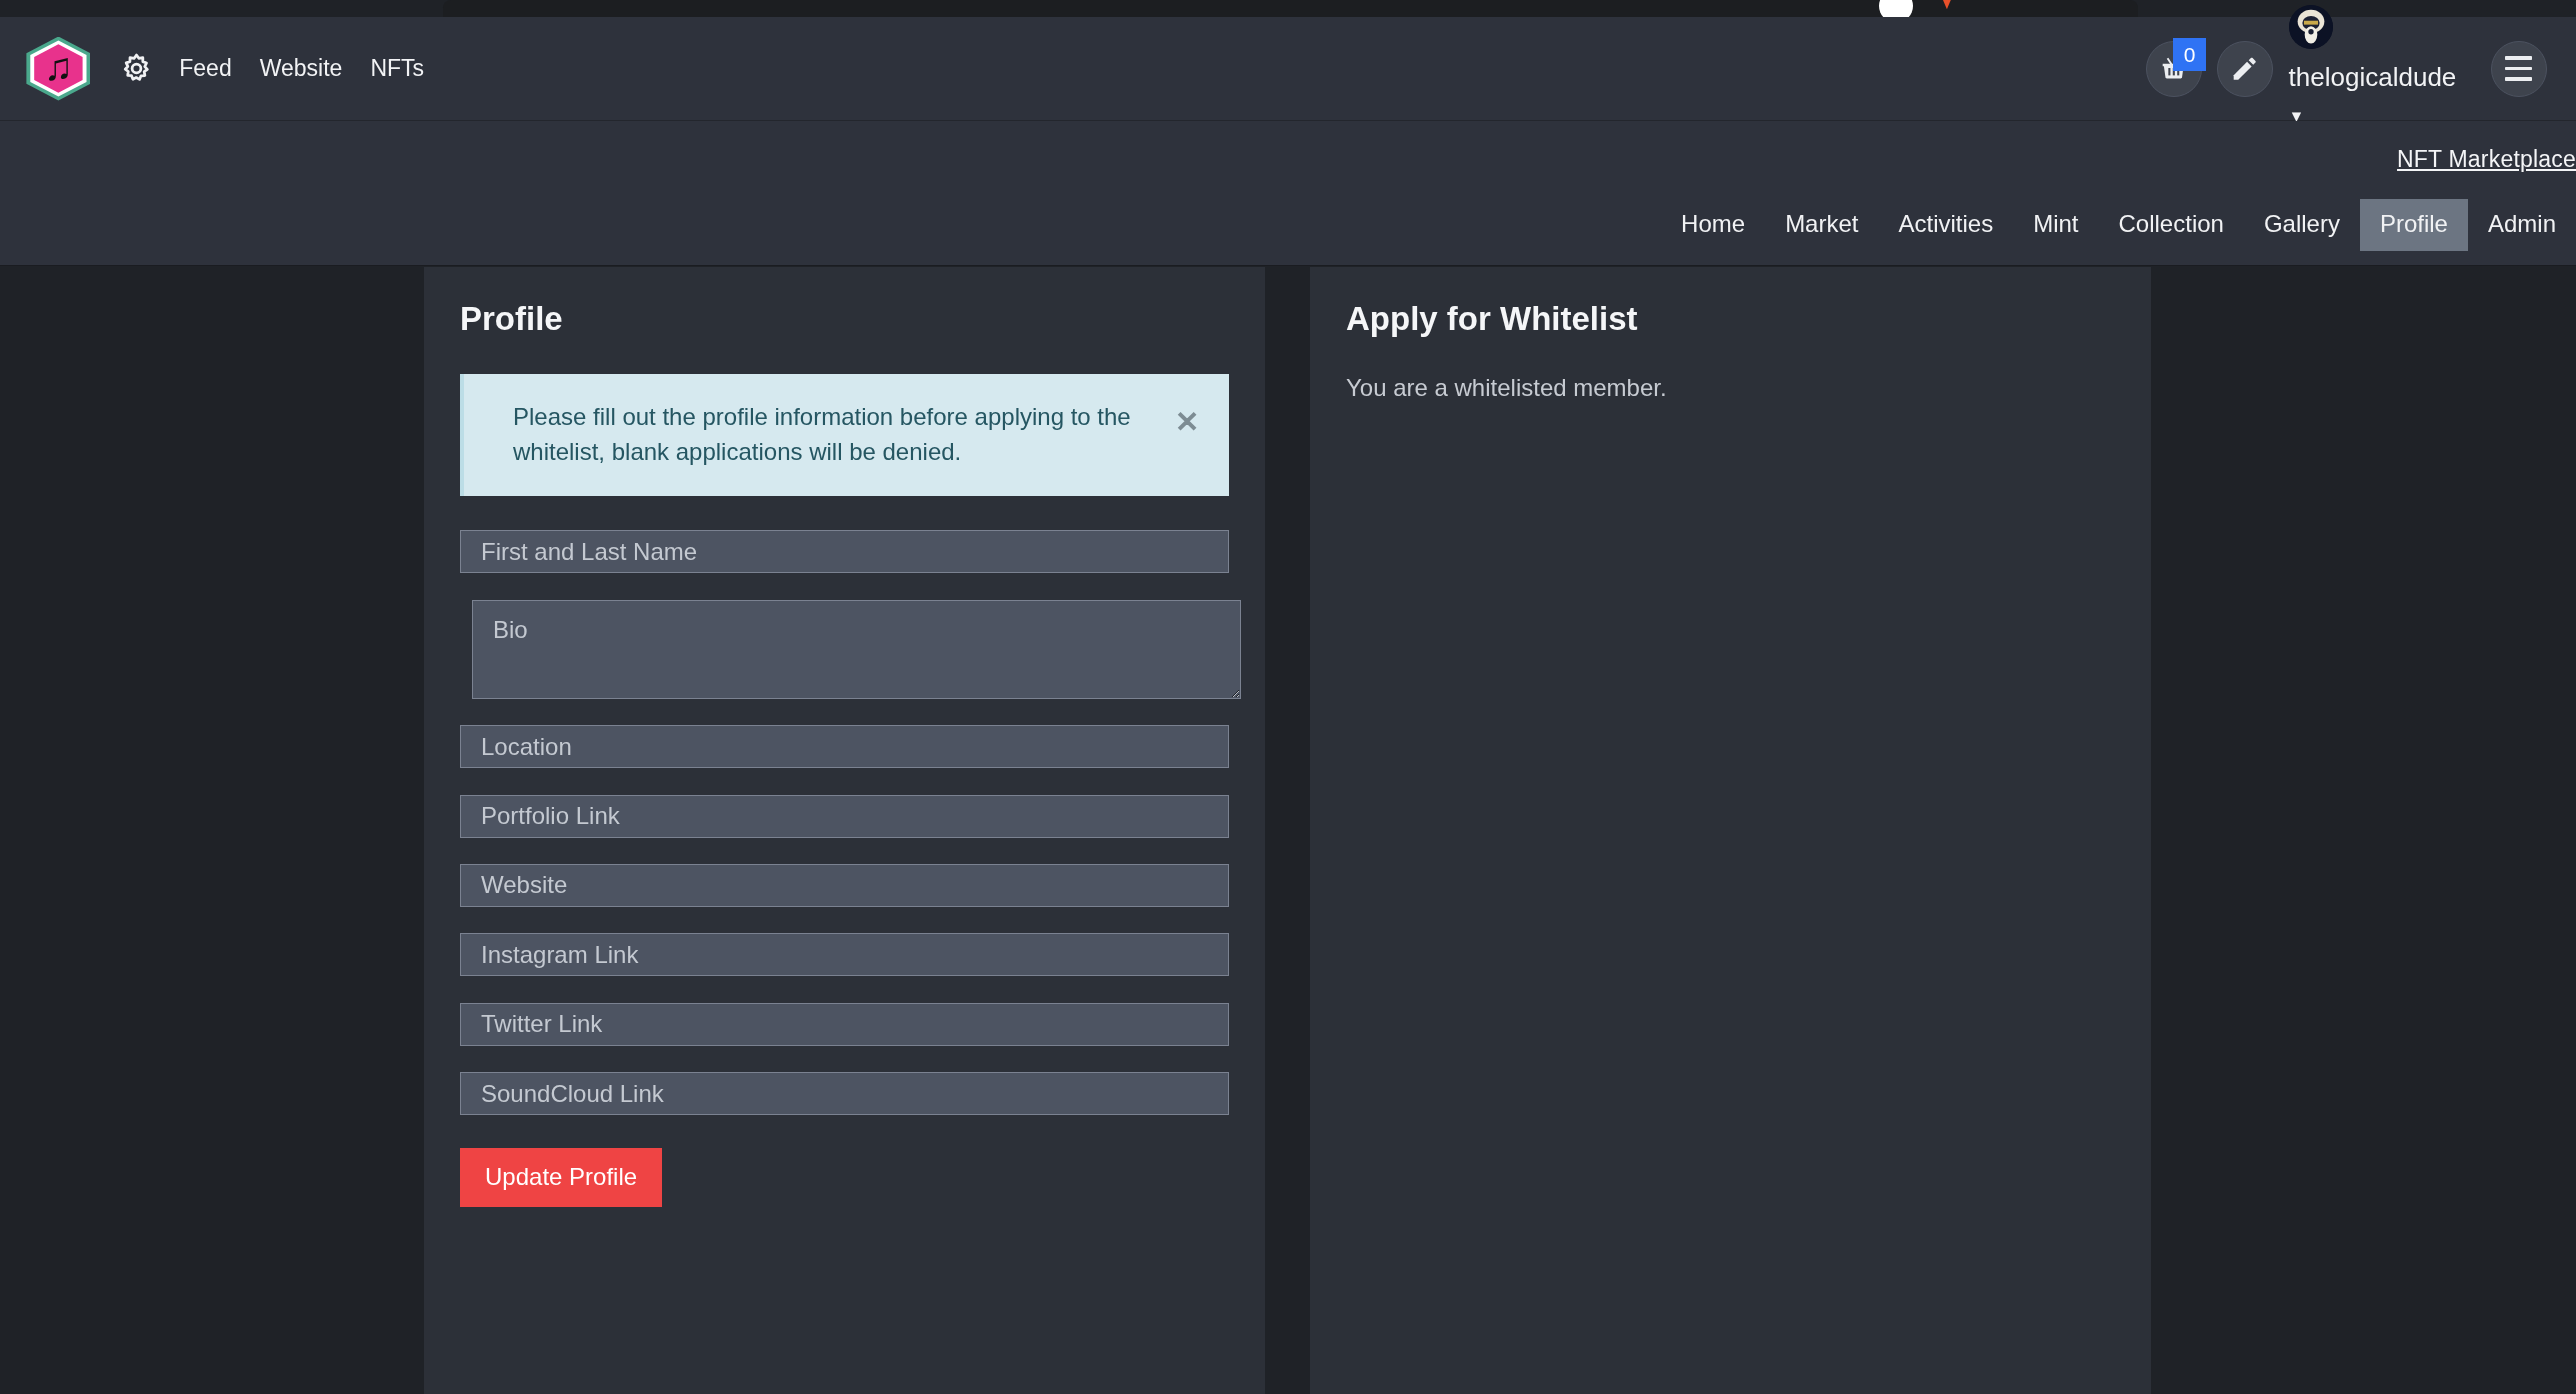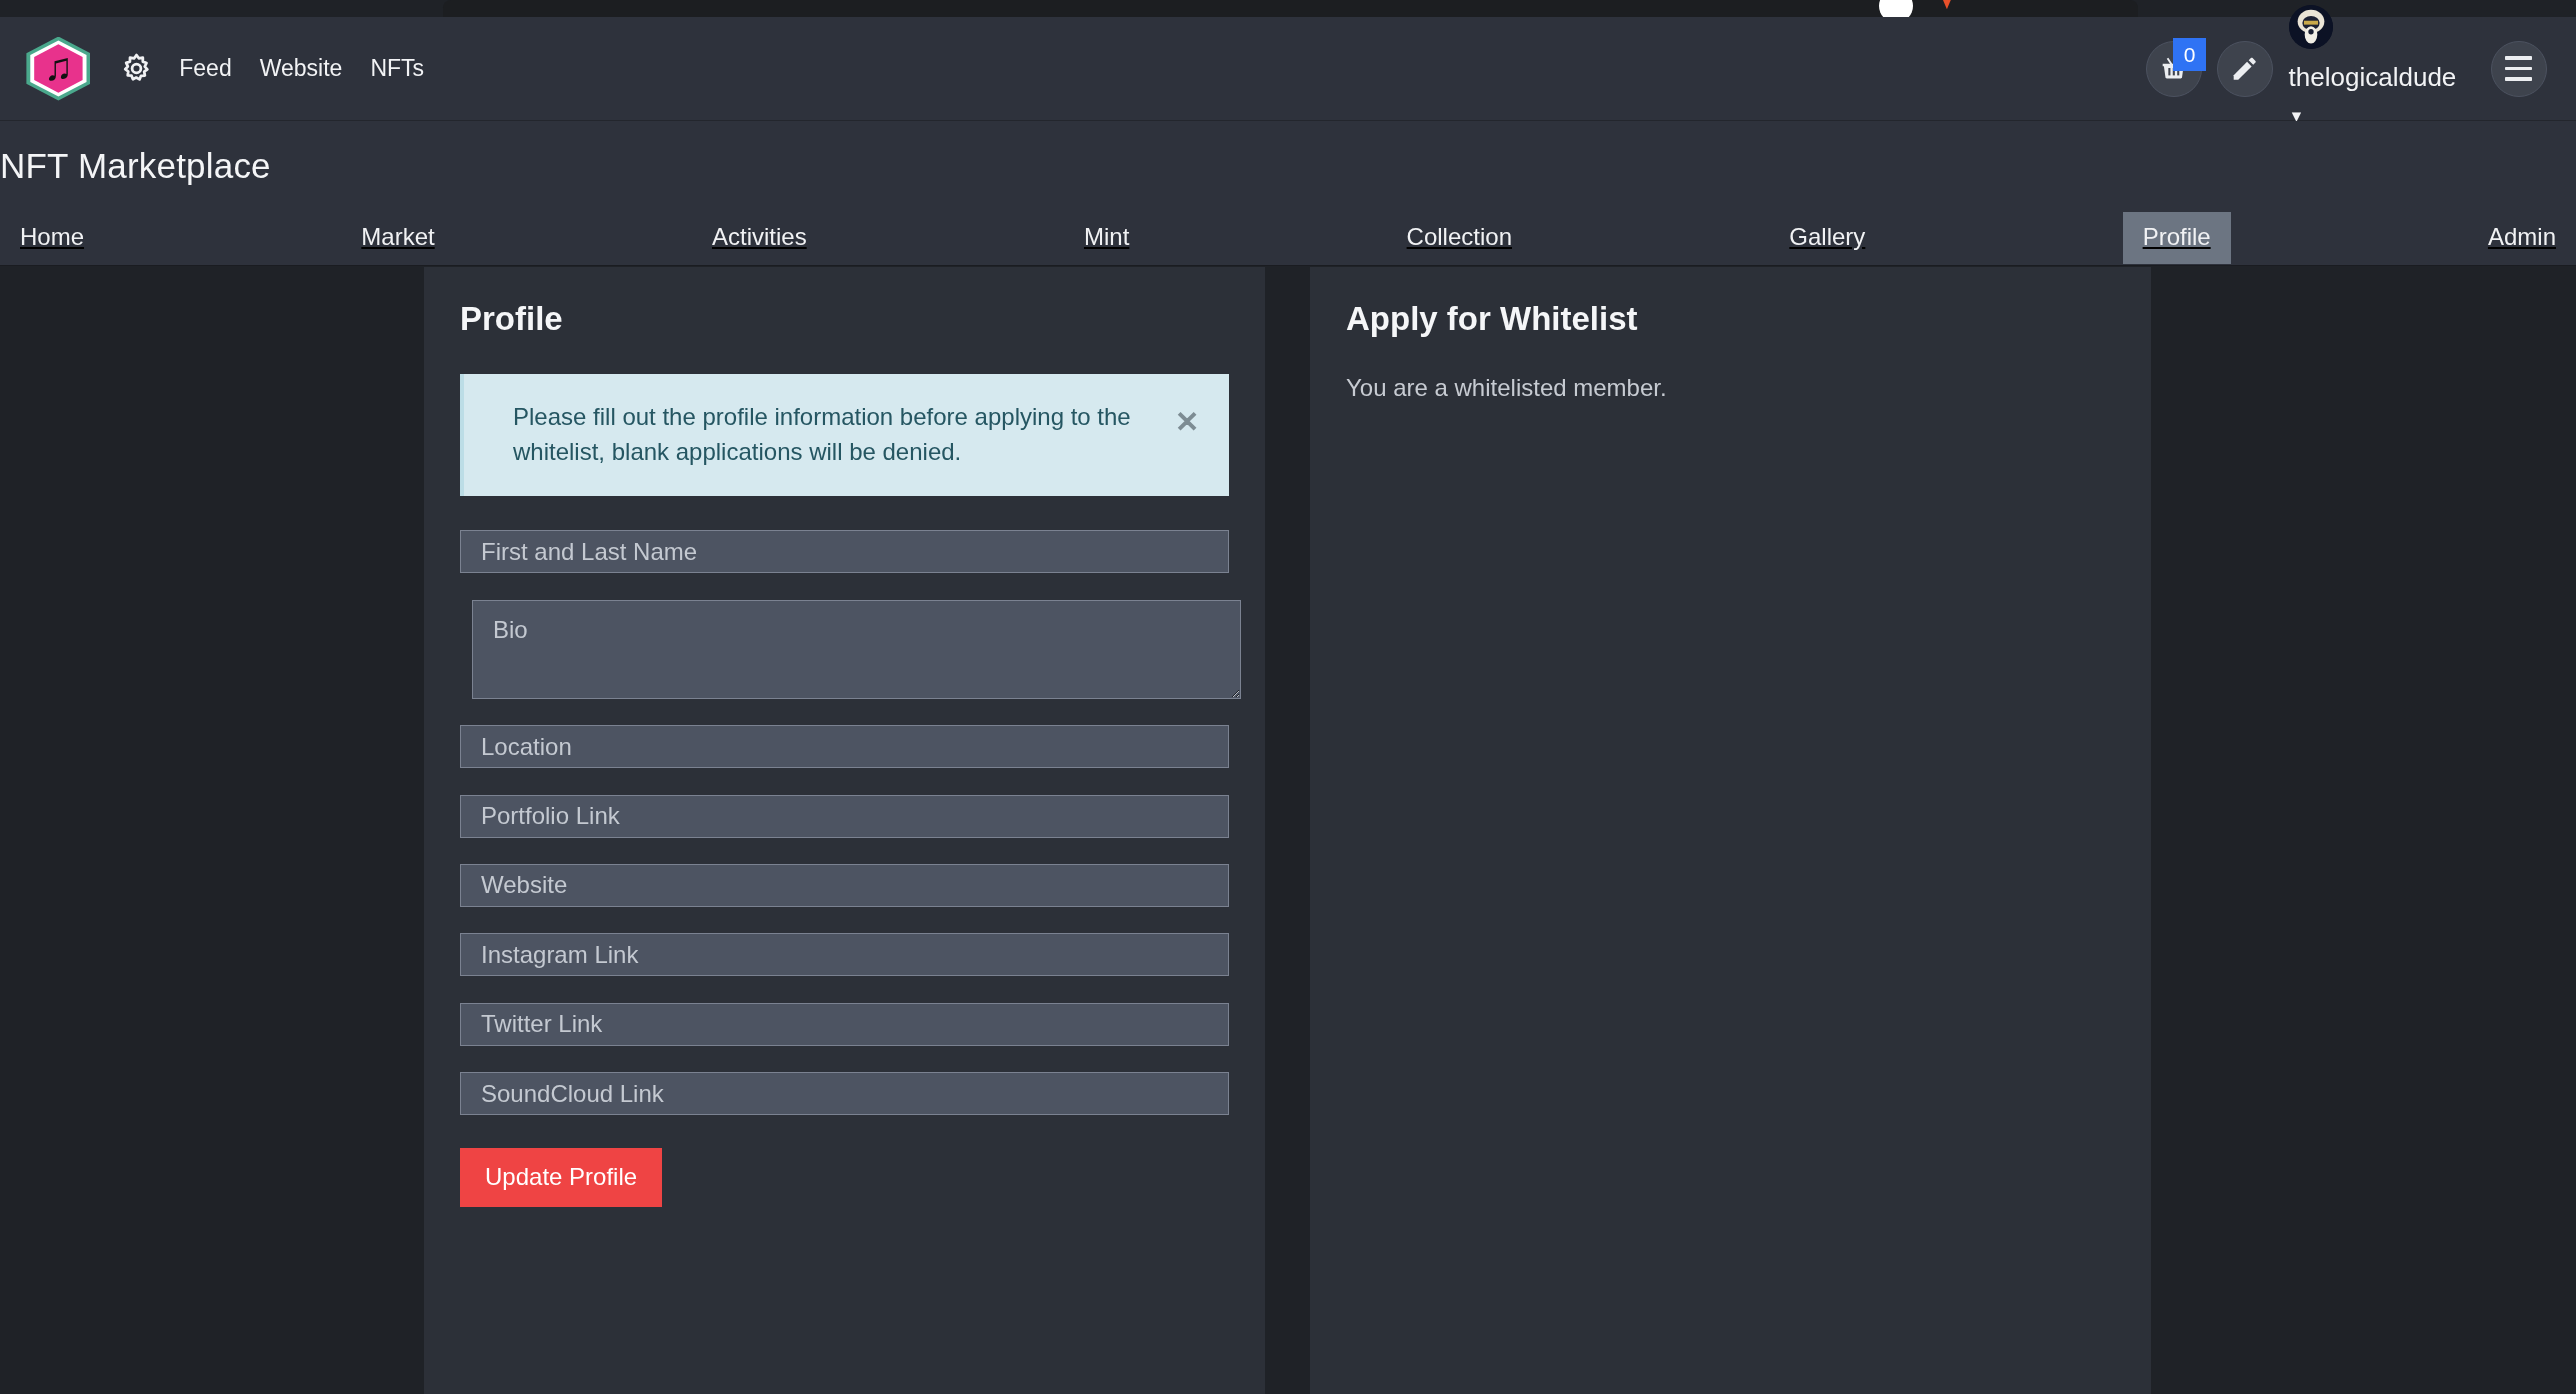--- a/index.html
+++ b/index.html
@@ -168,34 +168,34 @@
 
   
   #subheader {
     position: absolute;
     top: 121px; left: 0;
     width: 2576px; height: 145px;
     background: #2e323c;
     border-bottom: 1.6px solid #1a1c21;
   }
   #page-title {
-    text-align: left;
+    text-align: right;
     color: #f4f5f7;
-    font-size: 35px;
+    font-size: 23px;
     font-weight: normal;
     padding-top: 25px;
     letter-spacing: 0.2px;
+    text-decoration: underline;
   }
   #tabs {
     display: flex;
-    justify-content: space-between;
+    justify-content: flex-end;
     align-items: flex-end;
     margin-top: 17px;
     height: 61px;
-    text-decoration: underline;
   }
   .tab {
     color: #f1f2f4;
     font-size: 24px;
     padding: 12.4px 20px 15.5px 20px;
     cursor: pointer;
     white-space: nowrap;
     line-height: 1;
   }
   .tab.active { background: #6c7582; }

